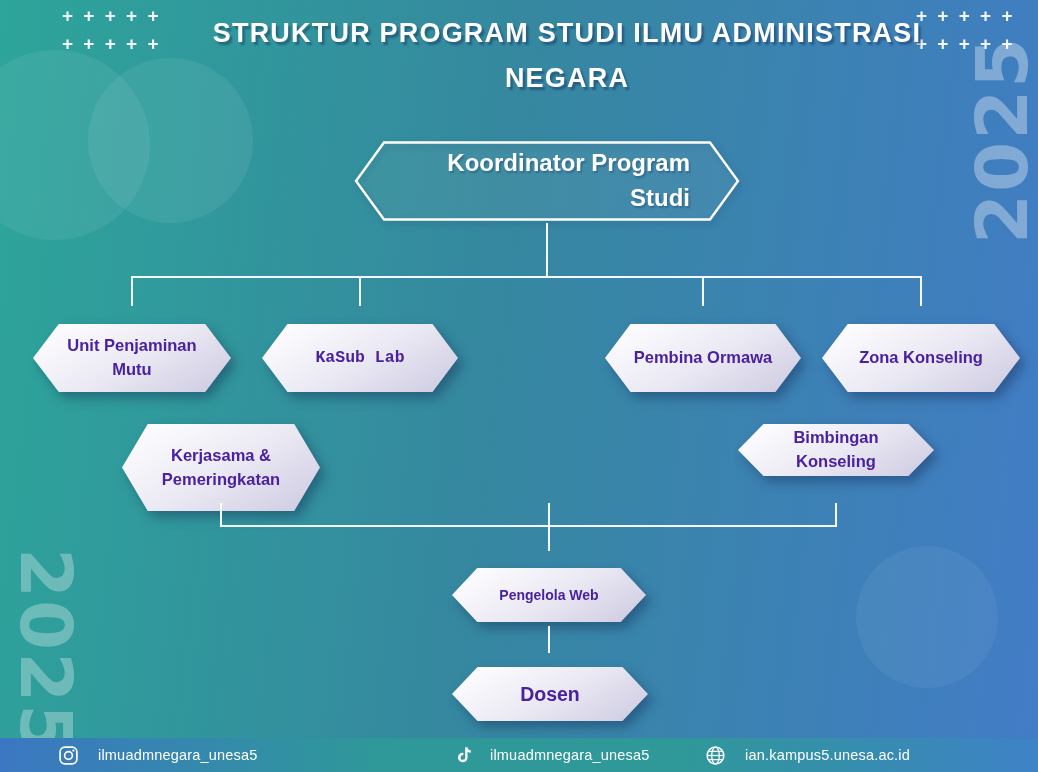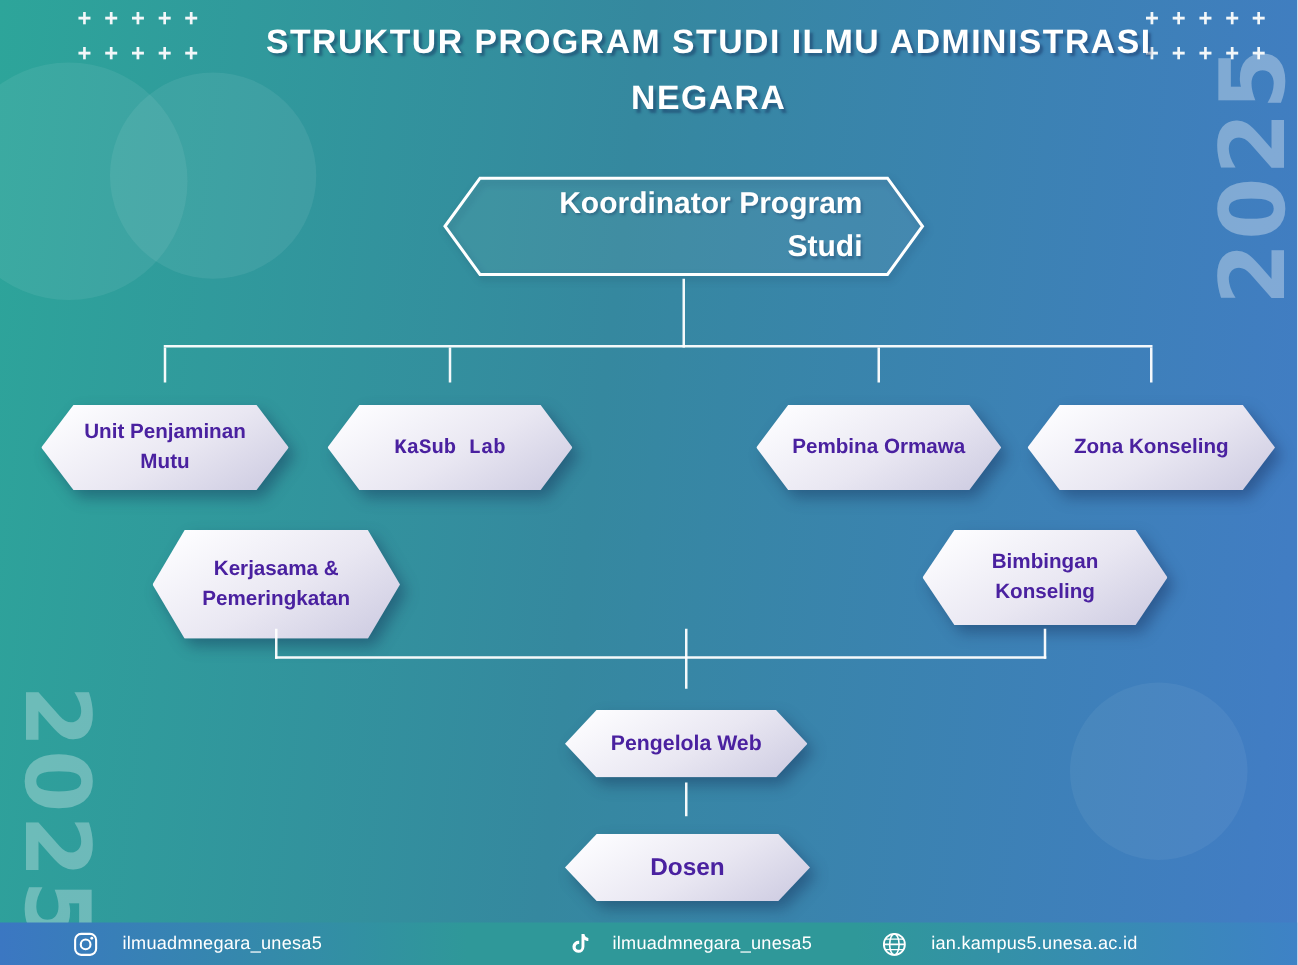--- a/index.html
+++ b/index.html
@@ -20,21 +20,21 @@
   .root-node svg{position:absolute;left:0;top:0;filter:drop-shadow(2px 3px 3px rgba(15,35,70,0.25));}
   .root-label{position:absolute;left:0;top:0;width:100%;height:100%;display:flex;align-items:center;justify-content:center;
          text-align:right;padding:0 50px;box-sizing:border-box;color:#ffffff;font-size:24px;font-weight:bold;
          line-height:1.45;text-shadow:1.5px 2px 2px rgba(20,45,90,0.35);}
   .hex{position:absolute;filter:drop-shadow(5px 6px 6px rgba(12,30,70,0.38));}
   .hex-inner{width:100%;height:100%;clip-path:polygon(0 50%,13% 0,87% 0,100% 50%,87% 100%,13% 100%);
          background:linear-gradient(150deg,var(--node_fill_top,#fdfdff) 8%,#e9e7f2 55%,var(--node_fill_bottom,#cbc9e0) 100%);
          display:flex;align-items:center;justify-content:center;text-align:center;
          color:var(--node_text_purple,#4a21a0);font-weight:bold;font-size:16.5px;line-height:1.45;
          padding:0 24px;box-sizing:border-box;}
-  .hex.small .hex-inner{font-size:17px;}
+  .hex.small .hex-inner{font-size:14px;}
   .hex.dosen .hex-inner{font-size:19.5px;}
   .cline{position:absolute;background:var(--line_color,#ffffff);opacity:0.95;}
   .footer{position:absolute;left:0;bottom:0;width:100%;height:34px;
          background:linear-gradient(90deg,var(--footer_left_blue,#3b77c2) 0%,var(--footer_teal,#2f9899) 36%,var(--footer_teal,#2f9899) 66%,var(--footer_right_blue,#3e82c6) 100%);}
   .fitem{position:absolute;top:0;height:34px;display:flex;align-items:center;gap:19px;
          color:#ffffff;font-size:14.5px;font-weight:normal;letter-spacing:0.2px;}
   .fitem svg{display:block;}
 </style>
 </head>
 <body>
@@ -82,21 +82,21 @@
   <div class="hex" style="left:605px;top:324px;width:196px;height:68px;">
     <div class="hex-inner">Pembina Ormawa</div>
   </div>
   <div class="hex" style="left:822px;top:324px;width:198px;height:68px;">
     <div class="hex-inner">Zona Konseling</div>
   </div>
 
   <div class="hex" style="left:122px;top:424px;width:198px;height:87px;">
     <div class="hex-inner">Kerjasama &amp; Pemeringkatan</div>
   </div>
-  <div class="hex" style="left:738px;top:424px;width:196px;height:76px;">
+  <div class="hex" style="left:738px;top:424px;width:196px;height:52px;">
     <div class="hex-inner">Bimbingan Konseling</div>
   </div>
 
   <div class="cline" style="left:220px;top:503px;width:2px;height:24px;"></div>
   <div class="cline" style="left:835px;top:503px;width:2px;height:24px;"></div>
   <div class="cline" style="left:220px;top:525px;width:617px;height:2px;"></div>
   <div class="cline" style="left:548px;top:503px;width:2px;height:48px;"></div>
 
   <div class="hex small" style="left:452px;top:568px;width:194px;height:54px;">
     <div class="hex-inner">Pengelola Web</div>

